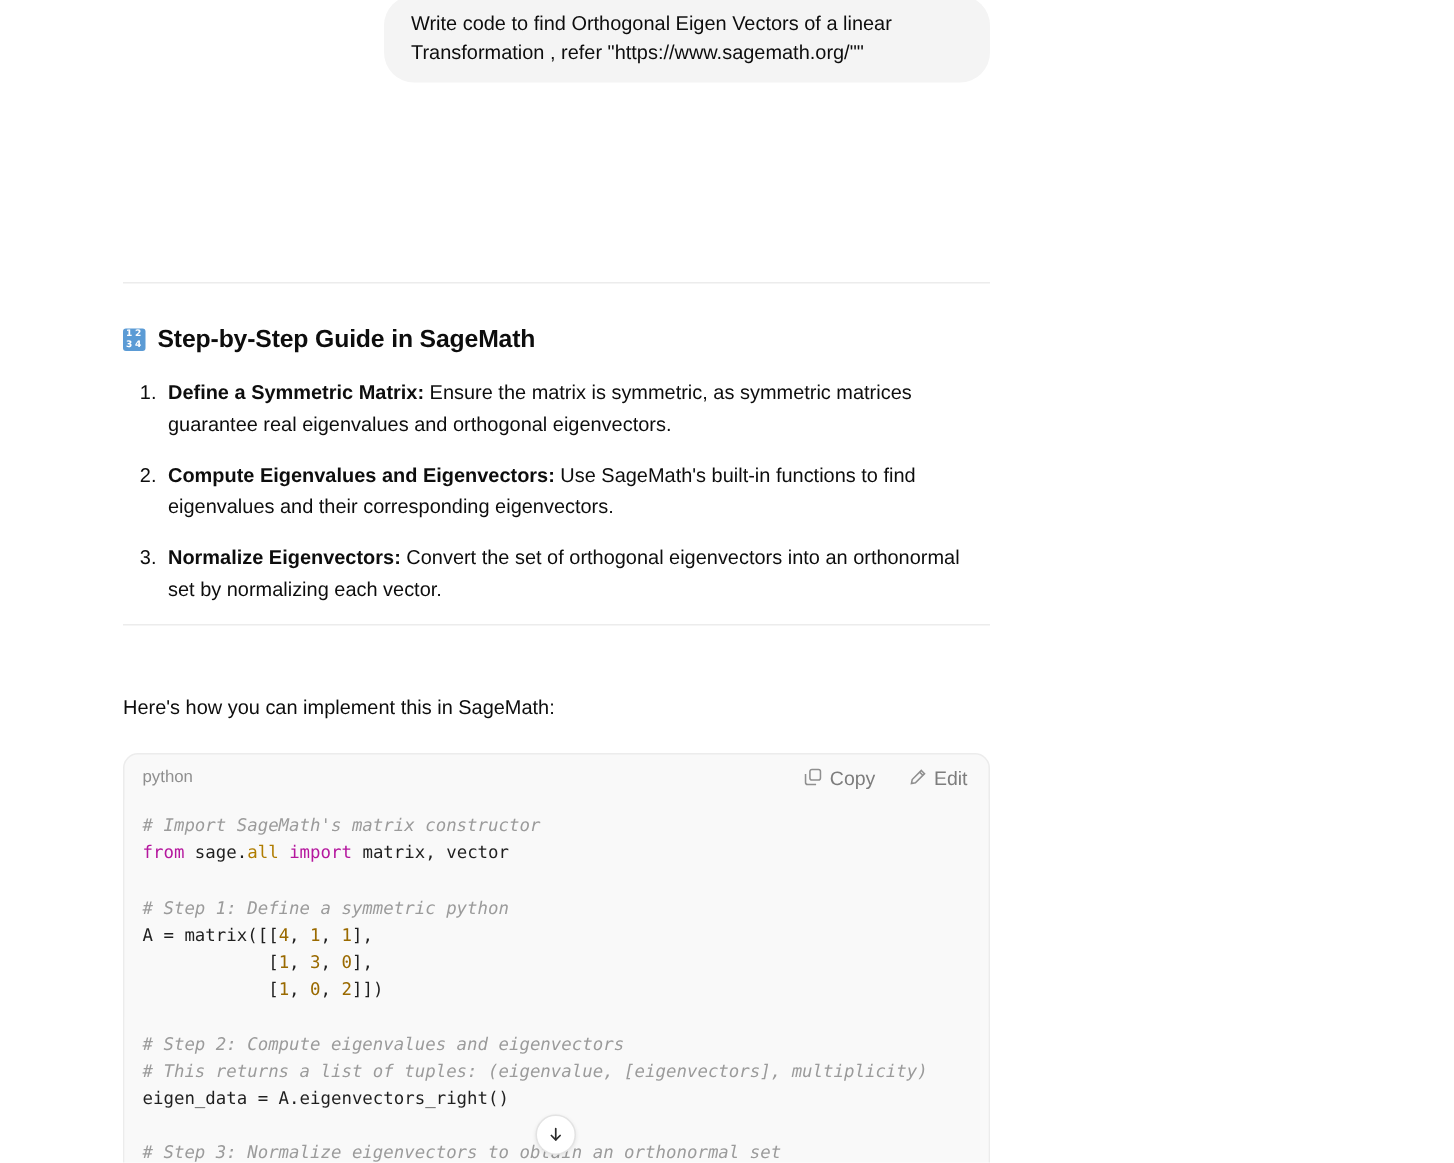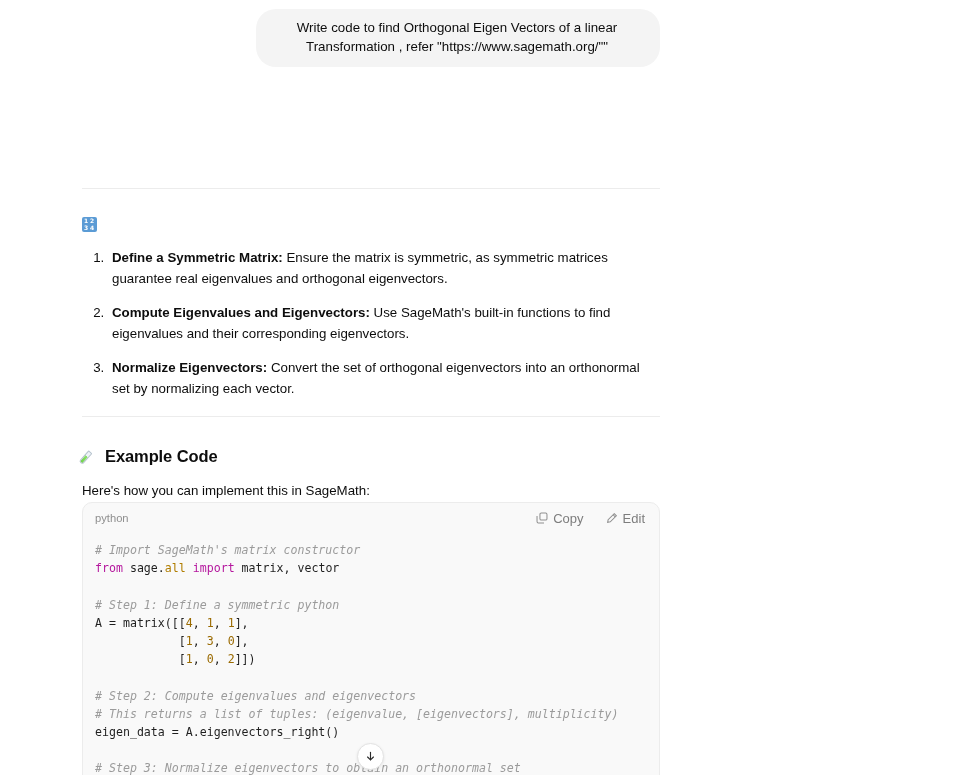--- a/index.html
+++ b/index.html
@@ -18,25 +18,24 @@
     position: absolute;
     left: 0; top: 0;
     width: 969px;
     height: 775px;
     overflow: hidden;
   }
 
   
   .user-row {
     position: absolute;
-    left: 0; top: 12px;
+    left: 0; top: 0;
     width: 660px;
     display: flex;
     justify-content: flex-end;
-    text-align: center;
   }
   .user-bubble {
     background: #f4f4f4;
     border-radius: 20px;
     padding: 9px 20px 11px 18px;
     max-width: 404px;
     font-size: 13.3px;
     line-height: 19px;
     color: #0d0d0d;
     margin-top: -3px;
@@ -214,44 +213,39 @@
   <hr class="divider div1">
 
   <div class="assistant" style="top:217px;">
     <div class="section-head">
       <span class="emoji emoji-numbers">
         <i>1</i>
           <i>2</i>
           <i>3</i>
           <i>4</i>
       </span>
+      <span>Step-by-Step Guide in SageMath</span>
     </div>
 
     <ol class="steps" style="margin-top:15px;">
       <li>
         <b>Define a Symmetric Matrix:</b><span> Ensure the matrix is symmetric, as symmetric matrices guarantee real eigenvalues and orthogonal eigenvectors.</span>
       </li>
       <li>
         <b>Compute Eigenvalues and Eigenvectors:</b><span> Use SageMath's built-in functions to find eigenvalues and their corresponding eigenvectors.</span>
       </li>
       <li>
         <b>Normalize Eigenvectors:</b><span> Convert the set of orthogonal eigenvectors into an orthonormal set by normalizing each vector.</span>
       </li>
     </ol>
   </div>
 
   <hr class="divider div2">
 
   <div class="assistant" style="top:447px;">
-    <div class="section-head">
-      <span class="emoji emoji-testtube">
-          <span></span>
-        </span>
-      <span>Example Code</span>
-    </div>
     <p class="para" style="margin-top:14px;">Here's how you can implement this in SageMath:</p>
   </div>
 
   <div class="codeblock">
     <div class="code-header">
       <span class="code-lang">python</span>
       <div class="code-actions">
         <div class="code-action">
           <span>
             <svg width="12" height="12" viewBox="0 0 14 14" fill="none" stroke="#8f8f8f" stroke-width="1.2">

